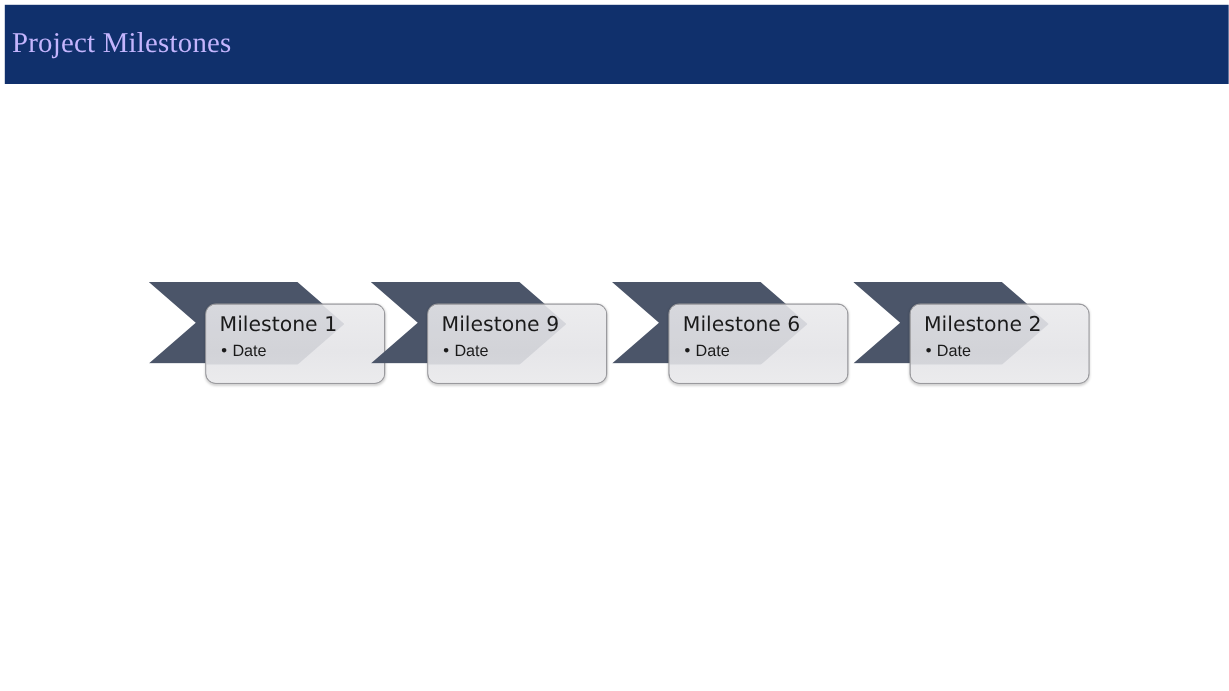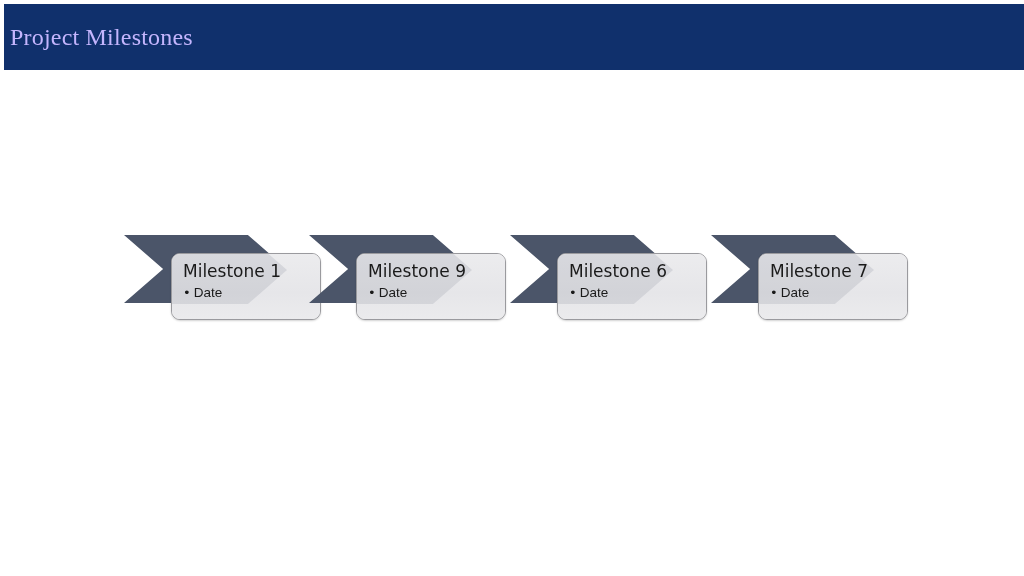--- a/index.html
+++ b/index.html
@@ -195,21 +195,21 @@
         </div>
       </div>
     </div>
 
     <div class="milestone" style="left:711px;">
       <div class="chevron"></div>
       <div class="card">
         <div class="card-bg"></div>
         <div class="card-ghost"></div>
         <div class="card-body">
-          <div class="ms-title">Milestone 7</div>
+          <div class="ms-title">Milestone 2</div>
           <div class="ms-bullet-row">
             <span class="ms-bullet-dot">•</span>
             <span class="ms-bullet-text">Date</span>
           </div>
         </div>
       </div>
     </div>
 
   </div>
 </div>

